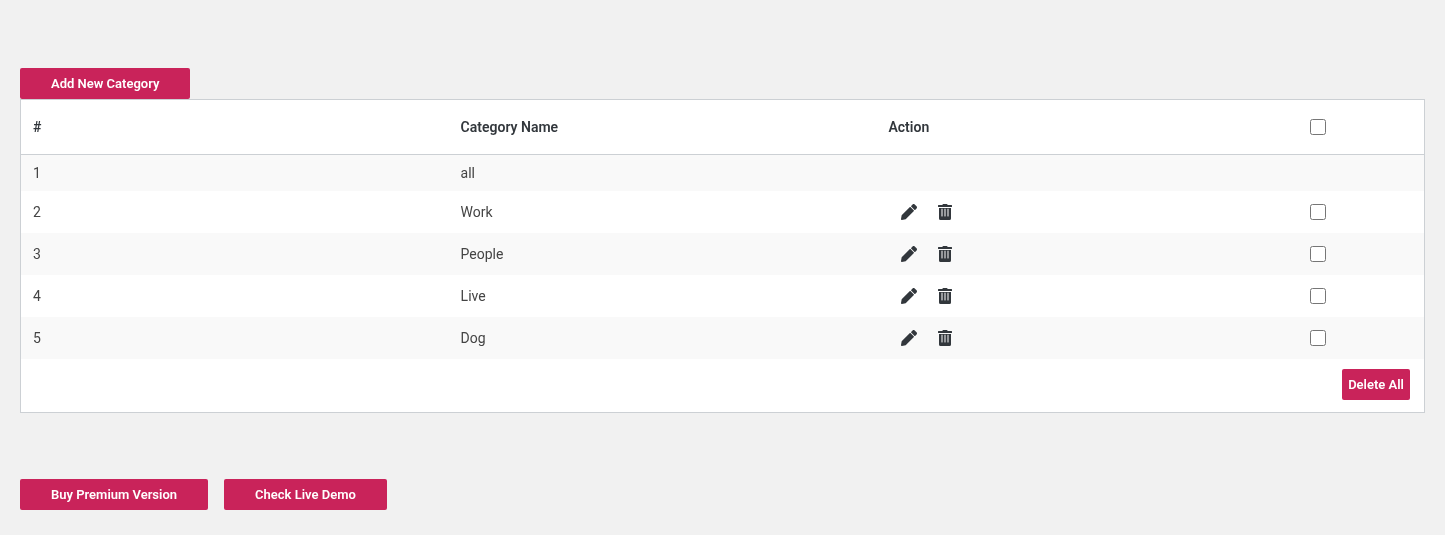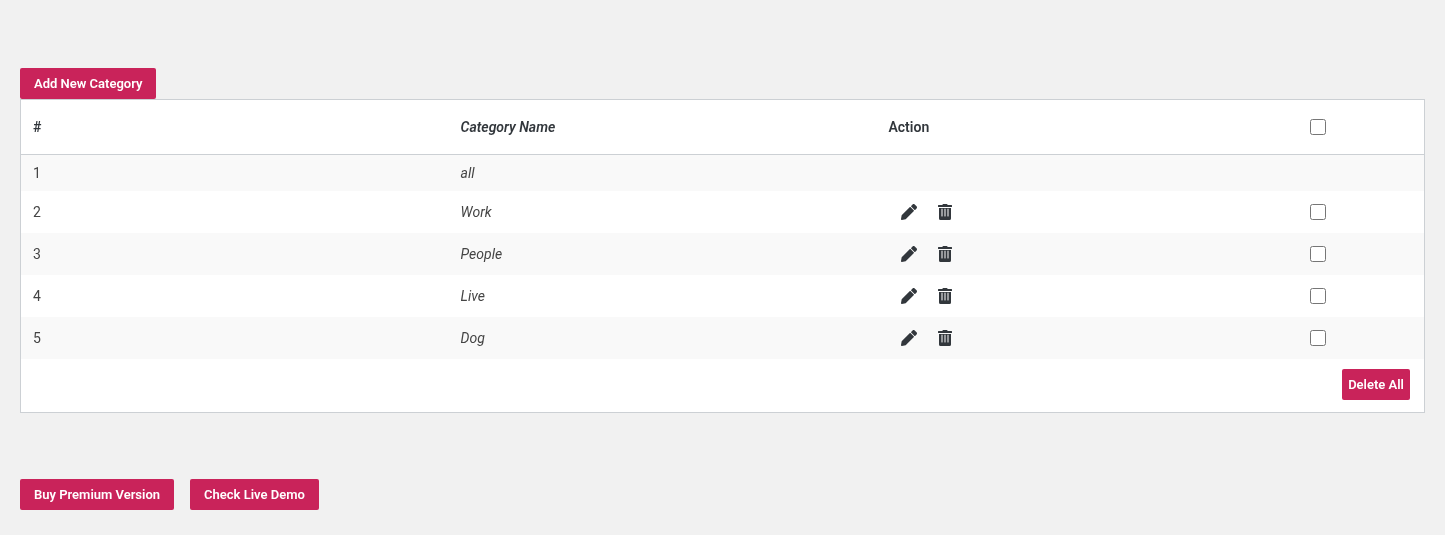--- a/index.html
+++ b/index.html
@@ -17,21 +17,21 @@
     padding: 0 20px;
   }
   .top-spacer {
     height: 68px;
   }
   .btn {
     display: inline-block;
     background: #c9235a;
     color: #fff;
     border: none;
-    padding: 8px 14px;
+    padding: 8px 31px;
     font-size: 13px;
     font-weight: 600;
     cursor: pointer;
     border-radius: 2px;
     font-family: inherit;
   }
   .add-cat-btn {
     margin-bottom: 0;
   }
   .table-card {
@@ -57,21 +57,21 @@
     color: #444;
     vertical-align: middle;
   }
   tbody tr:nth-child(odd) td {
     background: #f9f9f9;
   }
   tbody tr:nth-child(even) td {
     background: #ffffff;
   }
   .col-num { width: 430px; }
-  .col-name { width: 430px; font-style: italic; }
+  .col-name { width: 430px; }
   .col-action { width: 420px; }
   .col-check { width: 130px; text-align: left; }
   th.col-check, td.col-check { padding-right: 14px; }
 
   .actions {
     display: flex;
     gap: 18px;
     align-items: center;
     padding-left: 12px;
   }

